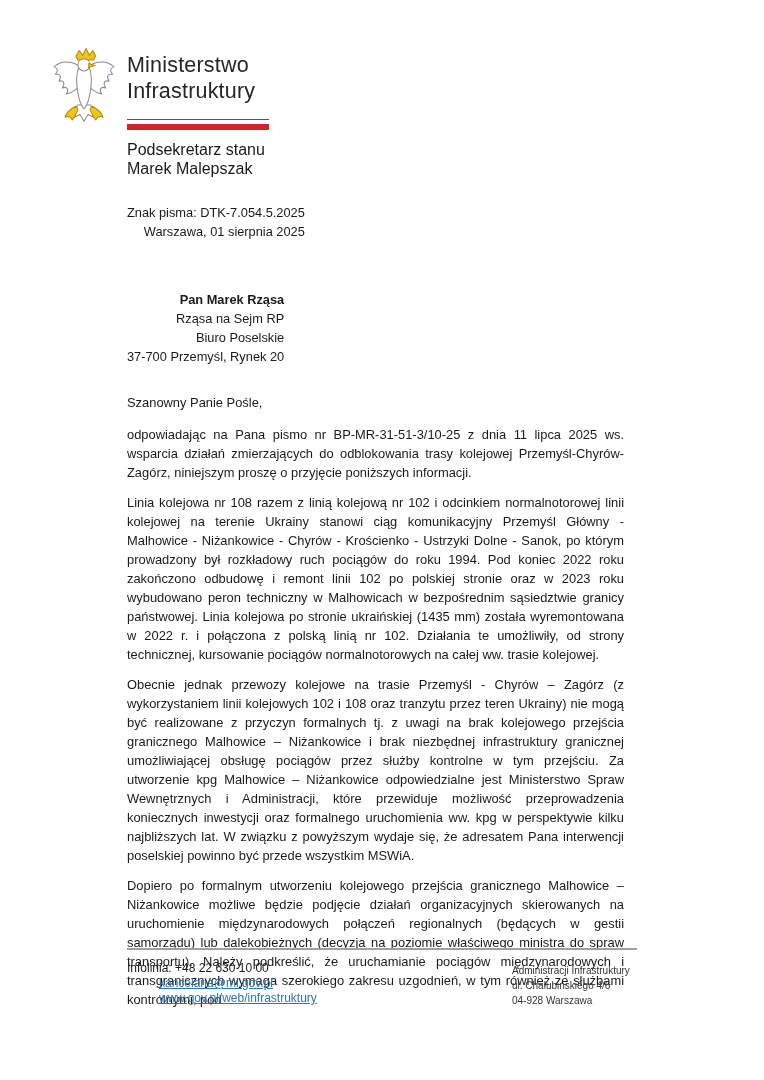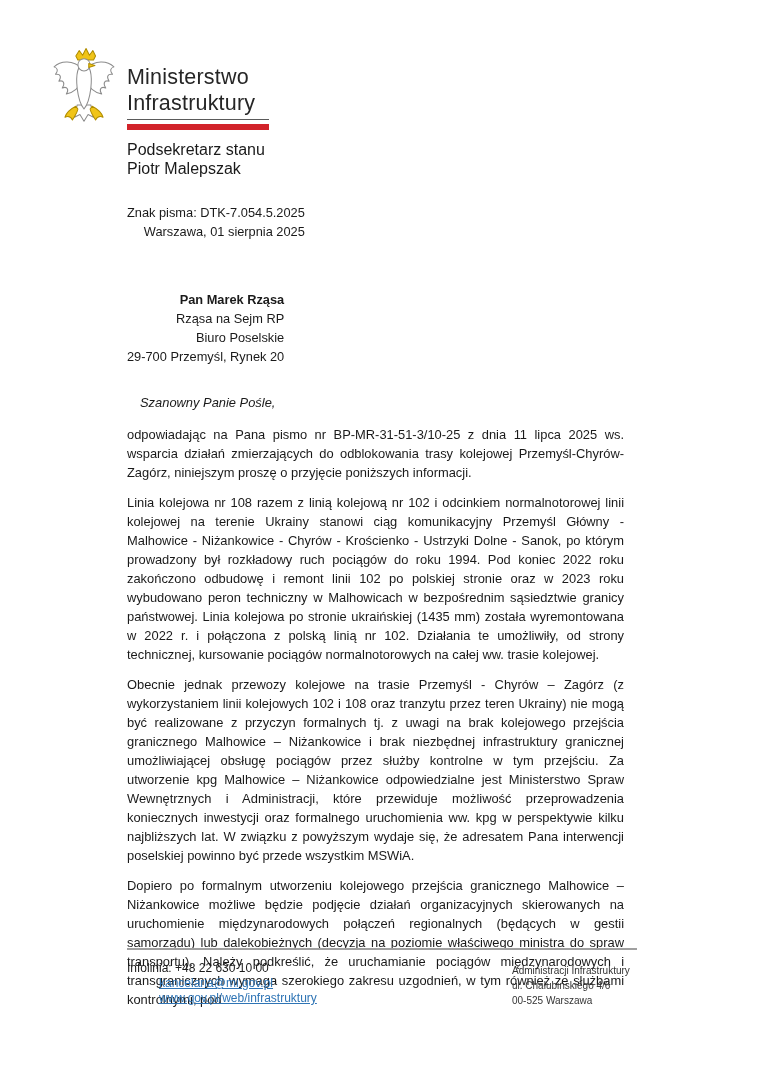--- a/index.html
+++ b/index.html
@@ -10,34 +10,33 @@
     background:#ffffff;
     font-family:"Liberation Sans","DejaVu Sans",sans-serif;
     color:#1a1a1a;
     overflow:hidden;
   }
   .emblem{position:absolute;left:50px;top:44px;width:68px;height:92px;}
   .ministry-title{
     position:absolute;left:127px;top:52px;
     font-size:21.5px;line-height:26px;color:#262626;
     letter-spacing:.2px;
-    margin-top:12px;
   }
   .sep{position:absolute;left:127px;top:119px;width:142px;}
   .sep .thin{height:1px;background:#5a5a5a;}
   .sep .red{height:6px;margin-top:4px;}
   .official{position:absolute;left:127px;top:140px;font-size:16px;line-height:19px;}
   .meta{position:absolute;left:127px;top:203px;font-size:12.8px;line-height:19px;text-align:right;}
   .recipient{position:absolute;left:127px;top:290px;font-size:12.8px;line-height:19px;text-align:right;}
   .recipient .name{font-weight:bold;}
   .body-text{
     position:absolute;left:127px;top:393px;width:513px;
     font-size:12.9px;line-height:19px;
   }
-  .salutation{font-style:italic;margin:0 0 13px 13px;}
+  .salutation{margin:0 0 13px 0;}
   .body-text p.par{margin:0 16px 11px 0;text-align:justify;}
   .footer-line{position:absolute;left:127px;top:948px;width:510px;height:2px;background:#a0a0a0;}
   .footer-left{position:absolute;left:127px;top:961px;font-size:12px;line-height:15px;}
   .footer-right{position:absolute;left:512px;top:963px;font-size:10px;line-height:15px;color:#333;}
   .footer-left a{text-decoration:underline;cursor:pointer;display:block;padding-left:32px;}
 </style>
 </head>
 <body>
 
 <div class="page">
@@ -63,33 +62,33 @@
     <div>Infrastruktury</div>
   </div>
 
   <div class="sep">
     <div class="thin"></div>
     <div class="red" id="red-bar" style="background: rgb(210, 35, 42);"></div>
   </div>
 
   <div class="official">
     <div>Podsekretarz stanu</div>
-    <div>Piotr Malepszak</div>
+    <div>Marek Malepszak</div>
   </div>
 
   <div class="meta">
     <div>Znak pisma: DTK-7.054.5.2025</div>
     <div>Warszawa, 01 sierpnia 2025</div>
   </div>
 
   <div class="recipient">
     <div class="name">Pan Marek Rząsa</div>
     <div>Rząsa na Sejm RP</div>
     <div>Biuro Poselskie</div>
-    <div>29-700 Przemyśl, Rynek 20</div>
+    <div>37-700 Przemyśl, Rynek 20</div>
   </div>
 
   <div class="body-text">
     <p class="salutation">Szanowny Panie Pośle,</p>
     <p class="par">odpowiadając na Pana pismo nr BP-MR-31-51-3/10-25 z dnia 11 lipca 2025 ws. wsparcia działań zmierzających do odblokowania trasy kolejowej Przemyśl-Chyrów-Zagórz, niniejszym proszę o przyjęcie poniższych informacji.</p>
     <p class="par">Linia kolejowa nr 108 razem z linią kolejową nr 102 i odcinkiem normalnotorowej linii kolejowej na terenie Ukrainy stanowi ciąg komunikacyjny Przemyśl Główny - Malhowice - Niżankowice - Chyrów - Krościenko - Ustrzyki Dolne - Sanok, po którym prowadzony był rozkładowy ruch pociągów do roku 1994.  Pod koniec 2022 roku zakończono odbudowę i remont linii 102 po polskiej stronie oraz w 2023 roku wybudowano peron techniczny w Malhowicach w bezpośrednim sąsiedztwie granicy państwowej. Linia kolejowa po stronie ukraińskiej (1435 mm) została wyremontowana w 2022 r. i połączona z polską linią nr 102. Działania te umożliwiły, od strony technicznej, kursowanie pociągów normalnotorowych na całej ww. trasie kolejowej.</p>
     <p class="par">Obecnie jednak przewozy kolejowe na trasie Przemyśl - Chyrów – Zagórz (z wykorzystaniem linii kolejowych 102 i 108 oraz tranzytu przez teren Ukrainy) nie mogą być realizowane z przyczyn formalnych tj. z uwagi na brak kolejowego przejścia granicznego Malhowice – Niżankowice i brak niezbędnej infrastruktury granicznej umożliwiającej obsługę pociągów przez służby kontrolne w tym przejściu. Za utworzenie kpg Malhowice – Niżankowice odpowiedzialne jest Ministerstwo Spraw Wewnętrznych i Administracji, które przewiduje możliwość przeprowadzenia koniecznych inwestycji oraz formalnego uruchomienia ww. kpg  w perspektywie kilku najbliższych lat. W związku z powyższym wydaje się, że adresatem Pana interwencji poselskiej powinno być przede wszystkim MSWiA.</p>
     <p class="par">Dopiero po formalnym utworzeniu kolejowego przejścia granicznego Malhowice – Niżankowice możliwe będzie podjęcie działań organizacyjnych skierowanych na uruchomienie międzynarodowych połączeń regionalnych (będących w gestii samorządu) lub dalekobieżnych (decyzja na poziomie właściwego ministra do spraw transportu). Należy podkreślić, że uruchamianie pociągów międzynarodowych i transgranicznych wymaga szerokiego zakresu uzgodnień, w tym również ze służbami kontrolnymi,  pod</p>
   </div>
 
@@ -97,16 +96,16 @@
 
   <div class="footer-left">
     <div>Infolinia: +48 22 630 10 00</div>
     <a id="email-link" style="color: rgb(46, 116, 181);">kancelaria@mi.gov.pl</a>
     <a id="web-link" style="color: rgb(46, 116, 181);">www.gov.pl/web/infrastruktury</a>
   </div>
 
   <div class="footer-right">
     <div>Administracji Infrastruktury</div>
     <div>ul. Chałubińskiego 4/6</div>
-    <div>00-525 Warszawa</div>
+    <div>04-928 Warszawa</div>
   </div>
 
 </div>
 
 </body></html>

